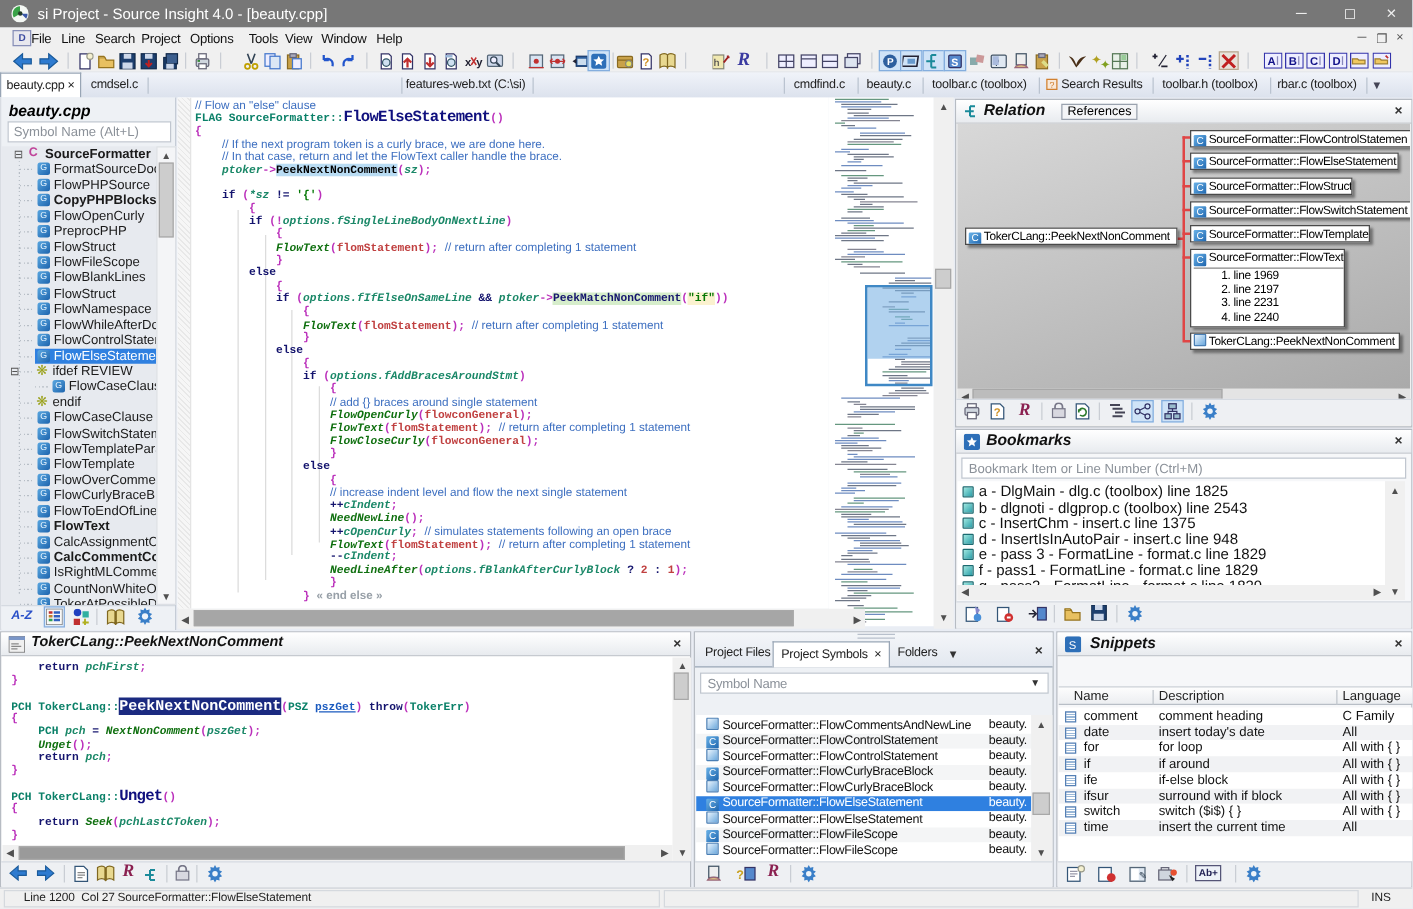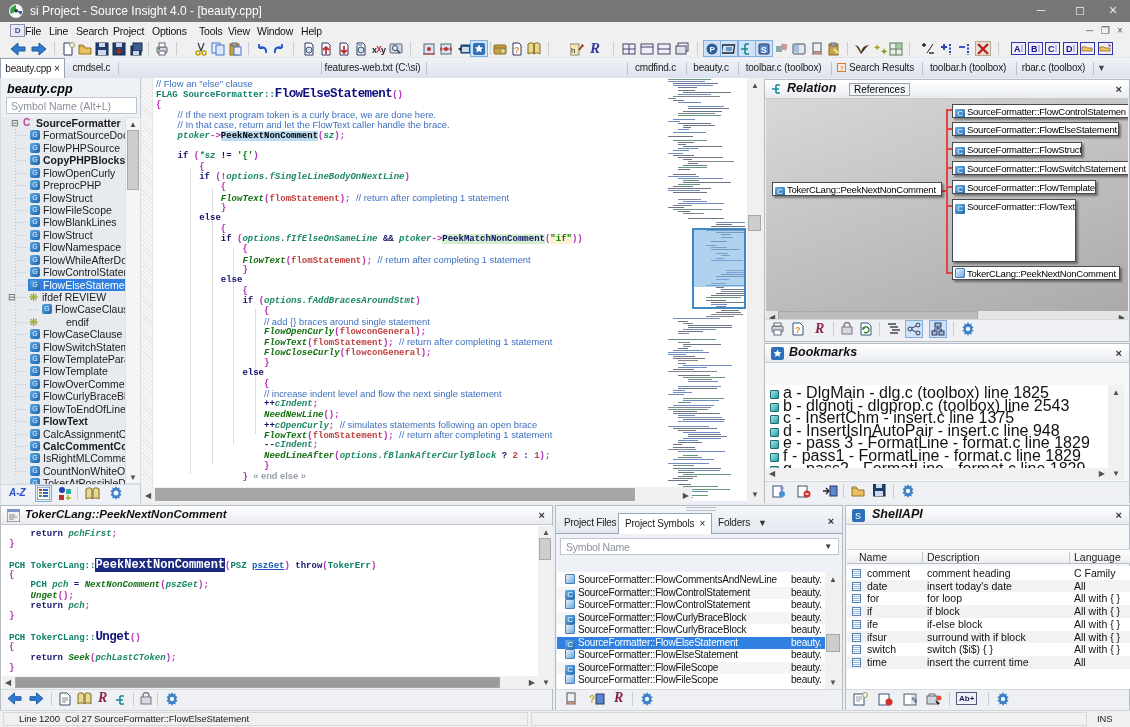--- a/index.html
+++ b/index.html
@@ -62,21 +62,21 @@
 .ptools{position:absolute;left:0;width:100%;background:#eef0f3;border-top:1px solid #d5dae1;}
 .searchbox{position:absolute;background:#fff;border:1px solid #c0c6cf;font-size:10.5px;color:#8b9199;padding:2px 5px;}
 #relation{left:764px;top:79px;width:366px;height:263px;background:#f0f0f0;border:1px solid #b7bcc3;}
 #relgraph{position:absolute;left:1px;top:19px;width:362px;height:212px;background:linear-gradient(160deg,#d8d8d8,#aaa);overflow:hidden;}
 .rnode{position:absolute;background:#fff;border:1px solid #4a4a4a;box-shadow:2px 2px 2px rgba(0,0,0,.4);font-size:9.5px;letter-spacing:-0.25px;color:#000;height:14px;line-height:13px;white-space:nowrap;overflow:hidden;padding-left:2px;}
 .nico{display:inline-block;width:10px;height:10px;background:linear-gradient(135deg,#6ab2e8,#1d64ad);border-radius:1px;color:#fff;font-size:8px;line-height:10px;text-align:center;vertical-align:-1px;margin-right:2px;}
 .dico{display:inline-block;width:10px;height:10px;background:linear-gradient(135deg,#eaf4fd,#6aa8dd);border:1px solid #4a7fb5;border-radius:1px;vertical-align:-1px;margin-right:2px;}
 #rel-hscroll{position:absolute;left:1px;top:231px;width:362px;height:13px;background:#e4e4e4;}
 #rel-tools{bottom:1px;height:21px;}
 #bookmarks{left:764px;top:343px;width:366px;height:160px;background:#f6f7f9;border:1px solid #b7bcc3;}
-#bm-list{position:absolute;left:1px;top:41px;width:342px;height:83px;background:#fff;font-size:16px;color:#111;}
+#bm-list{position:absolute;left:1px;top:41px;width:342px;height:83px;background:#fff;font-size:12px;color:#111;}
 .bmrow{position:absolute;left:4px;height:12.6px;line-height:12.6px;white-space:nowrap;}
 .bmico{display:inline-block;width:9px;height:9px;background:linear-gradient(135deg,#9fe8e0,#2a9da8);border:1px solid #1a6a70;border-radius:1px;vertical-align:-1px;margin-right:4px;}
 #bm-tools{top:137px;height:22px;}
 
 #context{left:0;top:505px;width:553px;height:205px;background:#fff;border:1px solid #b7bcc3;}
 #ctxcode{position:absolute;left:8px;top:23px;font-family:"Liberation Mono",monospace;font-size:9px;line-height:10.3px;white-space:pre;color:#222;font-weight:bold;}
 #ctxcode .ln{height:10.3px;}
 #ctx-tools{top:183px;height:21px;}
 
 #projsym{left:555px;top:505px;width:288px;height:205px;background:#eef1f5;border:1px solid #b7bcc3;font-size:10px;letter-spacing:-0.2px;}
@@ -487,21 +487,21 @@
         <span class="texp" style="left:7px;">⊟</span>
         <span style="position:absolute;left:28px;top:0px;color:#99a018;font-size:11px;">❋</span>
         <span style="position:absolute;left:41px;">ifdef REVIEW</span>
       </div>
 <div class="trow" style="top:186.3px;">
         <span class="ticon" style="position:absolute;left:41px;top:1px;">G</span>
         <span style="position:absolute;left:54px;">FlowCaseClause1</span>
       </div>
 <div class="trow" style="top:198.7px;">
         <span style="position:absolute;left:28px;top:0px;color:#99a018;font-size:11px;">❋</span>
-        <span style="position:absolute;left:41px;margin-left:24px;">endif</span>
+        <span style="position:absolute;left:41px;">endif</span>
       </div>
 <div class="trow" style="top:211.1px;">
         <span class="ticon" style="position:absolute;left:29px;top:1px;">G</span>
         <span style="position:absolute;left:42px;">FlowCaseClause</span>
       </div>
 <div class="trow" style="top:223.6px;">
         <span class="ticon" style="position:absolute;left:29px;top:1px;">G</span>
         <span style="position:absolute;left:42px;">FlowSwitchStatemer</span>
       </div>
 <div class="trow" style="top:236.0px;">
@@ -799,21 +799,21 @@
       <div style="position:absolute;left:180px;top:173px;width:6px;height:2px;background:#e04545;"></div>
       <div class="rnode" style="left:186px;top:5px;width:178px;"><span class="nico">C</span>SourceFormatter::FlowControlStatemen</div>
       <div class="rnode" style="left:186px;top:23px;width:167px;"><span class="nico">C</span>SourceFormatter::FlowElseStatement</div>
       <div class="rnode" style="left:186px;top:43px;width:130px;"><span class="nico">C</span>SourceFormatter::FlowStruct</div>
       <div class="rnode" style="left:186px;top:62px;width:178px;"><span class="nico">C</span>SourceFormatter::FlowSwitchStatement</div>
       <div class="rnode" style="left:186px;top:81px;width:144px;"><span class="nico">C</span>SourceFormatter::FlowTemplate</div>
       <div class="rnode" style="left:186px;top:167px;width:168px;"><span class="dico"></span>TokerCLang::PeekNextNonComment</div>
       <div class="rnode" style="left:6px;top:83px;width:170px;"><span class="nico">C</span>TokerCLang::PeekNextNonComment</div>
       <div class="rnode" style="left:186px;top:100px;width:124px;height:63px;">
 <span class="nico">C</span>SourceFormatter::FlowText
-</div>
+<div style="border-top:1px solid #888;margin-top:1px;padding-left:22px;line-height:11.2px;font-size:9.5px;">1. line 1969<br>2. line 2197<br>3. line 2231<br>4. line 2240</div></div>
     </div>
 <div id="rel-hscroll">
       <span class="sbarr" style="left:3px;top:2px;">◀</span>
       <span class="sbarr" style="right:3px;top:2px;">▶</span>
       <span class="sbthumb" style="left:12px;top:0px;width:200px;height:12px;background:#bcbcbc;"></span>
     </div>
 <div class="ptools" id="rel-tools">
       <svg style="position:absolute;left:6px;top:2px;" width="14" height="14">
         <rect x="1" y="4" width="11" height="6" rx="1" fill="#cfd6de" stroke="#667"></rect>
         <rect x="3" y="1" width="7" height="3" fill="#fff" stroke="#667"></rect>
@@ -860,20 +860,21 @@
 </div>
 <div class="abs" id="bookmarks">
 <div class="ptitle">
       <svg style="position:absolute;left:6px;top:3px;" width="13" height="13">
         <rect width="13" height="13" rx="2" fill="#2d6fb8"></rect>
         <path d="M6.5 2.5l1.2 2.6 2.8.3-2.1 1.9.6 2.8-2.5-1.5-2.5 1.5.6-2.8-2.1-1.9 2.8-.3z" fill="#fff"></path>
       </svg>
       <span class="nm" style="left:24px;top:1px;">Bookmarks</span>
       <span class="x">×</span>
     </div>
+<div class="searchbox" style="left:4px;top:22px;width:356px;height:17px;">Bookmark Item or Line Number (Ctrl+M)</div>
 <div id="bm-list">
       <div class="bmrow" style="top:2.0px;"><span class="bmico"></span>a - DlgMain - dlg.c (toolbox) line 1825</div>
 <div class="bmrow" style="top:14.6px;"><span class="bmico"></span>b - dlgnoti - dlgprop.c (toolbox) line 2543</div>
 <div class="bmrow" style="top:27.2px;"><span class="bmico"></span>c - InsertChm - insert.c line 1375</div>
 <div class="bmrow" style="top:39.8px;"><span class="bmico"></span>d - InsertIsInAutoPair - insert.c line 948</div>
 <div class="bmrow" style="top:52.4px;"><span class="bmico"></span>e - pass 3 - FormatLine - format.c line 1829</div>
 <div class="bmrow" style="top:65.0px;"><span class="bmico"></span>f - pass1 - FormatLine - format.c line 1829</div>
 <div class="bmrow" style="top:77.6px;"><span class="bmico"></span>g - pass2 - FormatLine - format.c line 1829</div>
     </div>
 <div style="position:absolute;left:1px;top:124px;width:342px;height:12px;background:#f0f0f0;">
@@ -1009,21 +1010,21 @@
         <circle cx="7" cy="7" r="2.2" fill="#eef4fa"></circle>
       </svg>
     </div>
 </div>
 <div class="abs" id="snippets">
 <div class="ptitle">
       <svg style="position:absolute;left:6px;top:3px;" width="13" height="13">
         <rect width="13" height="13" rx="2" fill="#2d6fb8"></rect>
         <text x="3" y="10" fill="#fff" font-size="9" font-family="Liberation Sans">S</text>
       </svg>
-      <span class="nm" style="left:26px;top:1px;">ShellAPI</span>
+      <span class="nm" style="left:26px;top:1px;">Snippets</span>
       <span class="x">×</span>
     </div>
 <div class="colhdr" style="left:1px;top:43px;width:283px;height:15px;font-size:10.5px;">
       <span style="position:absolute;left:12px;top:1px;">Name</span>
       <span style="position:absolute;left:80px;top:1px;">Description</span>
       <span style="position:absolute;left:227px;top:1px;">Language</span>
       <span style="position:absolute;left:75px;top:2px;width:1px;height:12px;background:#c0c5cc;"></span>
       <span style="position:absolute;left:222px;top:2px;width:1px;height:12px;background:#c0c5cc;"></span>
     </div>
 <div id="sn-list">
@@ -1041,21 +1042,21 @@
       </div>
 <div class="snrow" style="top:26.4px;background:#fff;">
         <span class="snico"></span>
         <span style="position:absolute;left:20px;">for</span>
         <span style="position:absolute;left:80px;">for loop</span>
         <span style="position:absolute;left:227px;">All with { }</span>
       </div>
 <div class="snrow" style="top:39.1px;background:#f1f2f4;">
         <span class="snico"></span>
         <span style="position:absolute;left:20px;">if</span>
-        <span style="position:absolute;left:80px;">if block</span>
+        <span style="position:absolute;left:80px;">if around</span>
         <span style="position:absolute;left:227px;">All with { }</span>
       </div>
 <div class="snrow" style="top:51.8px;background:#fff;">
         <span class="snico"></span>
         <span style="position:absolute;left:20px;">ife</span>
         <span style="position:absolute;left:80px;">if-else block</span>
         <span style="position:absolute;left:227px;">All with { }</span>
       </div>
 <div class="snrow" style="top:64.5px;background:#f1f2f4;">
         <span class="snico"></span>

